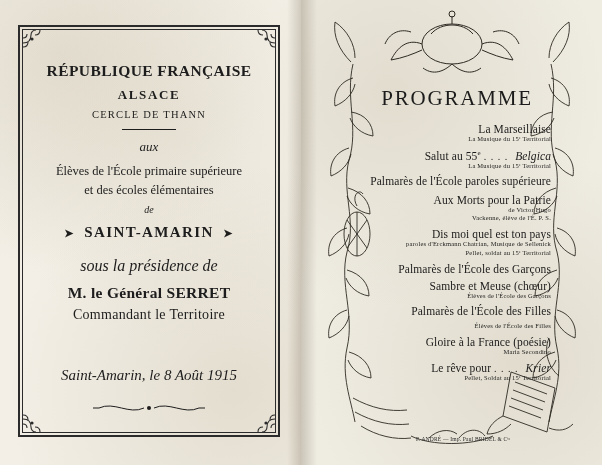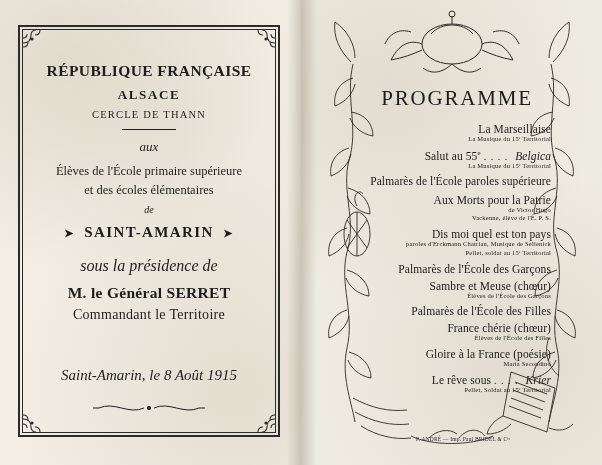--- a/index.html
+++ b/index.html
@@ -436,32 +436,31 @@
         <div class="prog-item">
           <div class="pi-main"><span>Sambre et Meuse (chœur)</span></div>
           <div class="pi-sub">Élèves de l'École des Garçons</div>
         </div>
 
         <div class="prog-item">
           <div class="pi-main"><span>Palmarès de l'École des Filles</span></div>
         </div>
 
         <div class="prog-item">
-          <div class="pi-main"><span>France chérie (chœur)</span></div>
           <div class="pi-sub">Élèves de l'École des Filles</div>
         </div>
 
         <div class="prog-item">
           <div class="pi-main"><span>Gloire à la France (poésie)</span></div>
           <div class="pi-sub">Maria Secondino</div>
         </div>
 
         <div class="prog-item">
           <div class="pi-main">
-            <span>Le rêve sous</span>
+            <span>Le rêve pour</span>
             <span class="dots">. . . .</span>
             <span class="composer">Krier</span>
           </div>
           <div class="pi-sub">Pellet, Soldat au 15ᵉ Territorial</div>
         </div>
 
 
       </div>
     </div>
 

